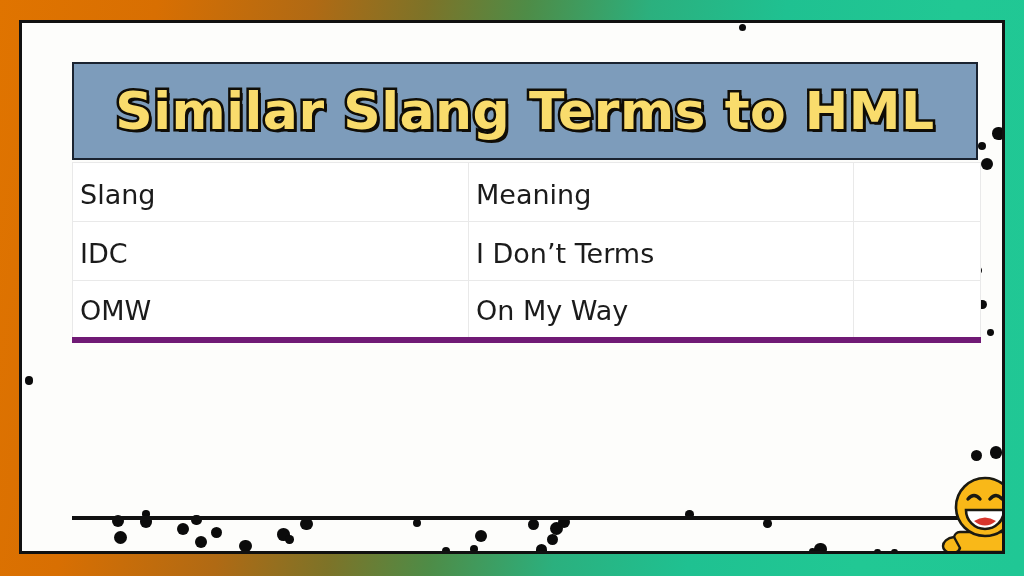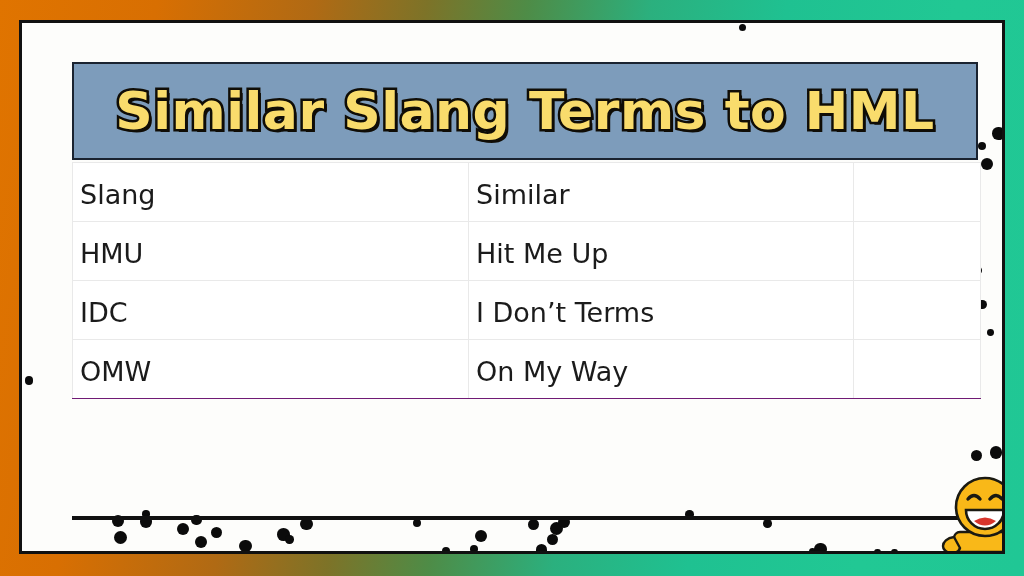--- a/index.html
+++ b/index.html
@@ -104,21 +104,21 @@
     height: 59px;
     padding: 4px 0 0 7px;
     vertical-align: middle;
     font-family: "DejaVu Sans", sans-serif;
     font-size: 27px;
     font-weight: 400;
     color: #1b1b1b;
     white-space: nowrap;
   }
   #slang-table tr:last-child td {
-    border-bottom: 1px solid #701a75;
+    border-bottom: 6px solid #701a75;
   }
   #table-bottom-rule {
     position: absolute;
     left: 0;
     top: 454px;
     width: 908px;
     height: 4px;
     background: #111111;
   }
 
@@ -190,26 +190,21 @@
 
     <table id="slang-table">
       <colgroup>
         <col class="c1">
           <col class="c2">
           <col class="c3">
       </colgroup>
       <tbody id="table-body">
           <tr>
             <td>Slang</td>
-            <td>Similar</td>
-            <td>&nbsp;</td>
-          </tr>
-          <tr>
-            <td>HMU</td>
-            <td>Hit Me Up</td>
+            <td>Meaning</td>
             <td>&nbsp;</td>
           </tr>
           <tr>
             <td>IDC</td>
             <td>I Don’t Terms</td>
             <td>&nbsp;</td>
           </tr>
           <tr>
             <td>OMW</td>
             <td>On My Way</td>

